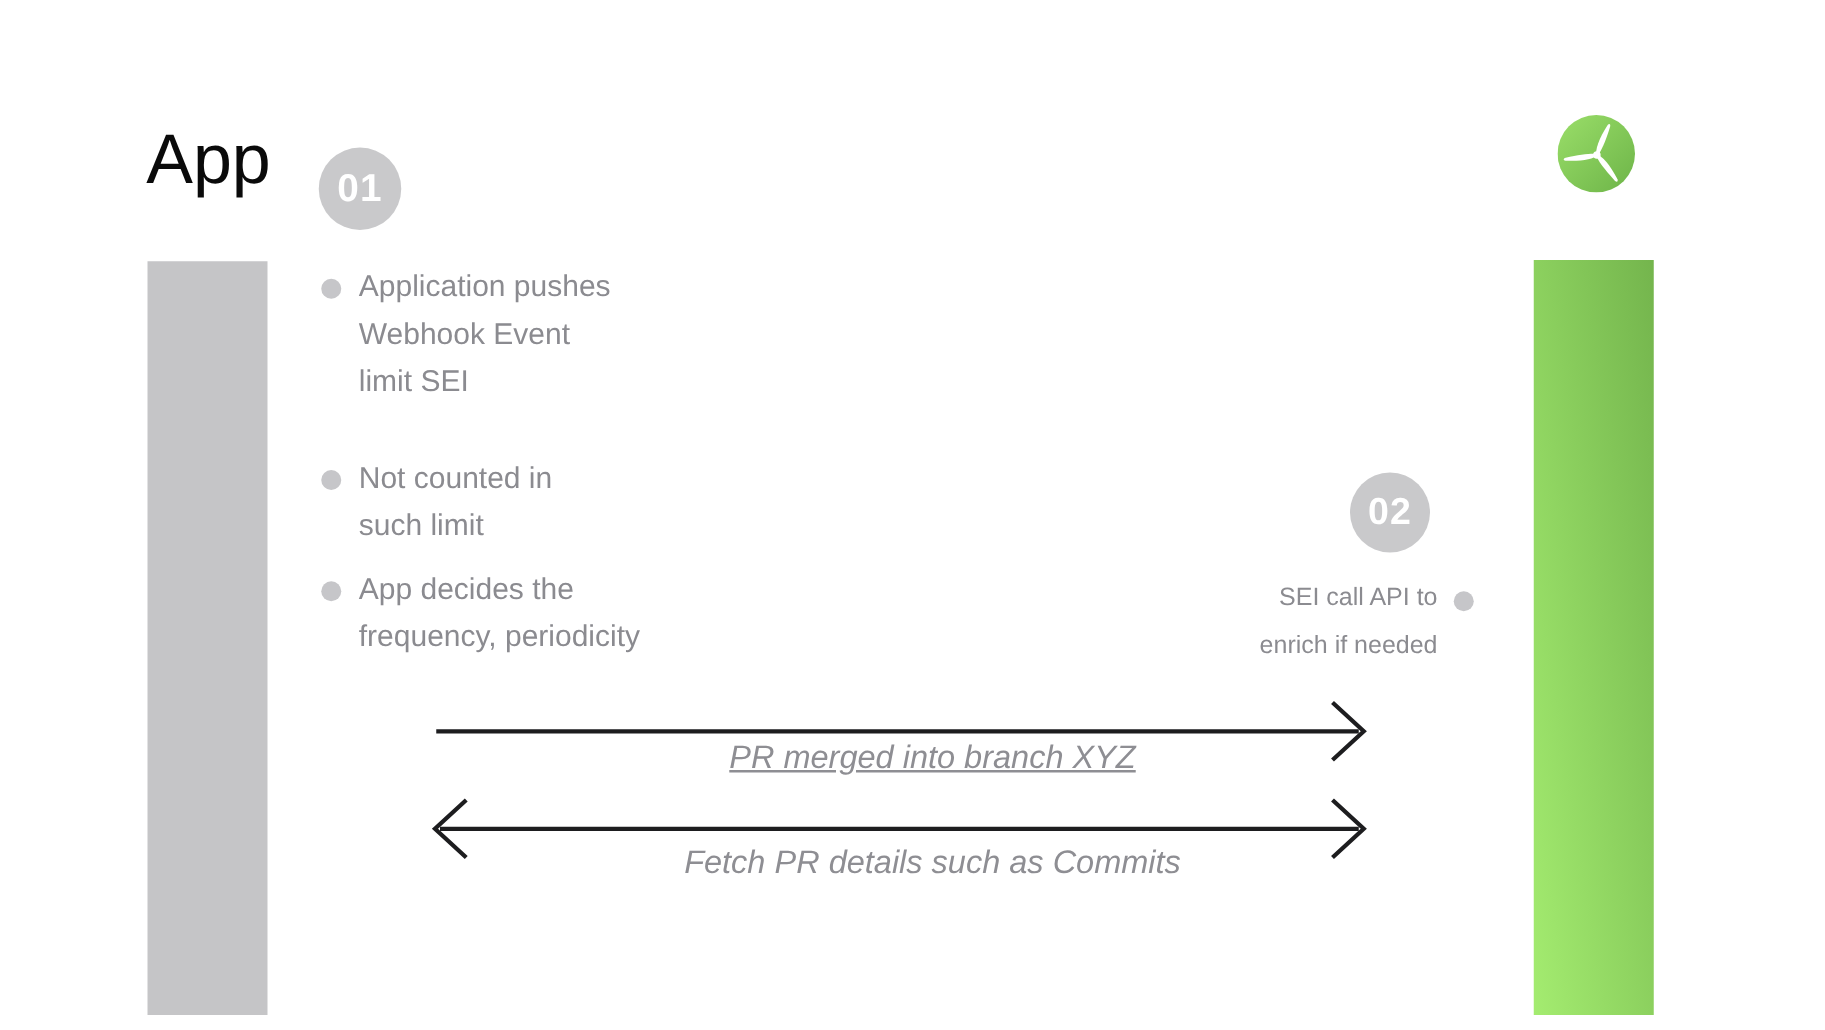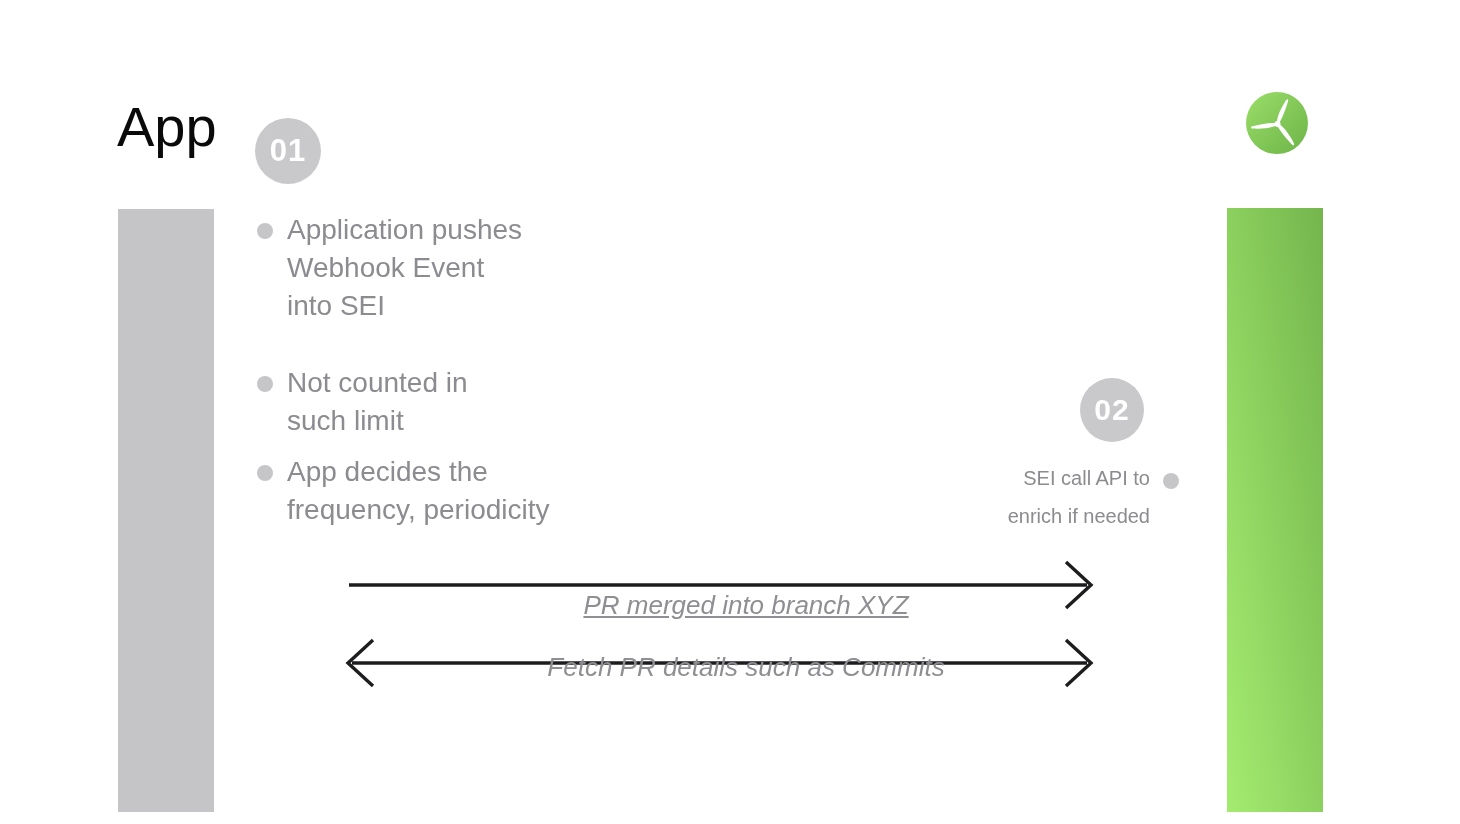--- a/index.html
+++ b/index.html
@@ -22,21 +22,21 @@
   .logo{position:absolute;left:1246px;top:92px;width:62px;height:62px;}
   .badge{
     position:absolute;border-radius:50%;
     background:#c9c9cb;color:#ffffff;
     font-weight:bold;display:flex;align-items:center;justify-content:center;
     letter-spacing:1px;
   }
   .badge-01{left:255px;top:118px;width:66px;height:66px;font-size:31px;}
   .badge-02{left:1080px;top:378px;width:64px;height:64px;font-size:30px;}
   .note-group{
-    position:absolute;color:#8b8b90;font-size:28px;line-height:38px;
+    position:absolute;color:#8b8b90;font-size:24px;line-height:38px;
   }
   .note-lines{margin-left:30px;}
   .dot{
     position:absolute;width:16px;height:16px;border-radius:50%;
     background:#c6c6c9;top:12px;left:0;
   }
   .ng1{left:257px;top:211px;}
   .ng2{left:257px;top:364px;}
   .ng3{left:257px;top:453px;}
   .right-note{
@@ -46,21 +46,21 @@
   .right-dot{
     position:absolute;left:1163px;top:473px;
     width:16px;height:16px;border-radius:50%;background:#c6c6c9;
   }
   .arrows{position:absolute;left:0;top:0;pointer-events:none;}
   .arrow-label{
     position:absolute;left:396px;width:700px;text-align:center;
     font-style:italic;font-size:26px;color:#8e8e93;line-height:30px;
   }
   .label-1{top:590px;text-decoration:underline;}
-  .label-2{top:652px;text-align:center;}
+  .label-2{top:674px;text-align:center;}
 </style>
 </head>
 <body>
 
 <div class="canvas">
 
   <div class="app-title">App</div>
 
   <div class="lane-bar gray-bar"></div>
   <div class="lane-bar green-bar"></div>
@@ -90,21 +90,21 @@
   </div>
 
   <div class="badge badge-01">01</div>
   <div class="badge badge-02">02</div>
 
   <div class="note-group ng1">
     <span class="dot"></span>
     <div class="note-lines">
       <div>Application pushes</div>
       <div>Webhook Event</div>
-      <div>into SEI</div>
+      <div>limit SEI</div>
     </div>
   </div>
 
   <div class="note-group ng2">
     <span class="dot"></span>
     <div class="note-lines">
       <div>Not counted in</div>
       <div>such limit</div>
     </div>
   </div>

